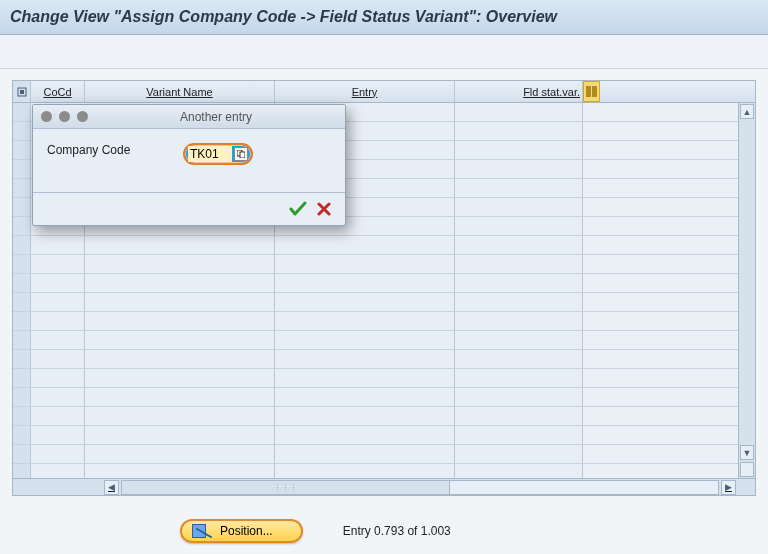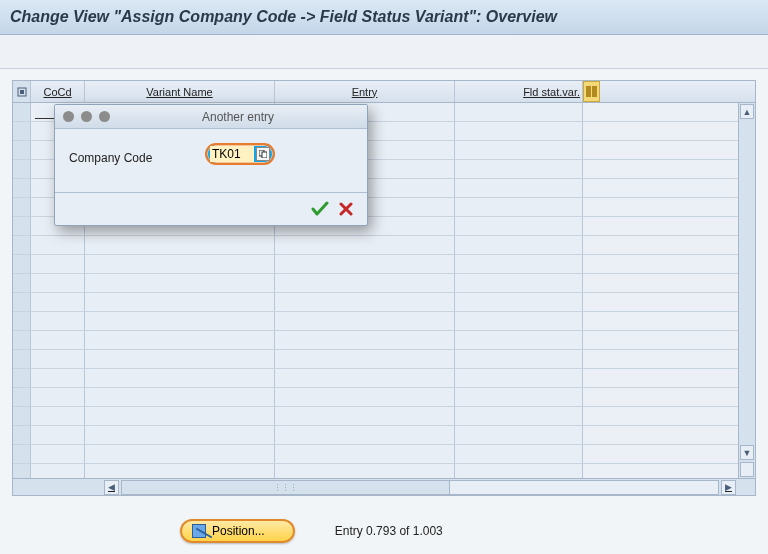--- a/index.html
+++ b/index.html
@@ -112,39 +112,39 @@
     padding-left:180px;
     gap:40px;
   }
   .position-btn {
     background: linear-gradient(#ffe9a3,#ffd34a);
     border: 2px solid #e08a2c;
     border-radius: 14px;
     padding: 3px 28px 3px 10px;
     font-size: 12px;
     display:flex;
-    gap:6px;
+    gap:14px;
     box-shadow: 0 1px 2px rgba(0,0,0,0.25);
     cursor:pointer;
   }
   .position-btn .ico {
     width:14px;height:14px;
     background:#6aa7e8;
     border:1px solid #2a5f9e;
     position:relative;
   }
   .position-btn .ico::after{
     content:"";position:absolute;left:2px;top:7px;width:18px;height:2px;background:#2a5f9e;transform:rotate(30deg);
   }
   .entry-text { font-size:12px; color:#222; }
 
   
   .popup {
     position:absolute;
-    left:54px; top:104px;
+    left:32px; top:104px;
     width:314px;
     background:#e8eef5;
     border:1px solid #8fa3b9;
     box-shadow: 4px 6px 14px rgba(0,0,0,0.35);
     border-radius:2px;
   }
   .popup-head {
     height:24px;
     background:linear-gradient(#e8eef5,#d0dce9);
     border-bottom:1px solid #b0bfd1;
@@ -153,21 +153,21 @@
     padding:0 8px;
     gap:7px;
   }
   .traffic { width:11px;height:11px;border-radius:50%;background:#8c8c8c; }
   .popup-title { flex:1; text-align:center; font-size:12px; color:#555; }
   .popup-body {
     padding:14px 14px 8px 14px;
     border-bottom:1px solid #b0bfd1;
     height:64px;
   }
-  .field-row { display:flex; align-items:flex-end; gap:16px; }
+  .field-row { display:flex; align-items:flex-start; gap:16px; }
   .field-label { font-size:12px; color:#222; width:120px; }
   .f4-wrap {
     display:flex;align-items:center;
     border:2px solid #e77b2e;
     border-radius:12px;
     padding:1px 3px 1px 3px;
     background:#0ea5e9;
     box-shadow: 0 0 0 1px #f7c79a inset;
   }
   .f4-input {

